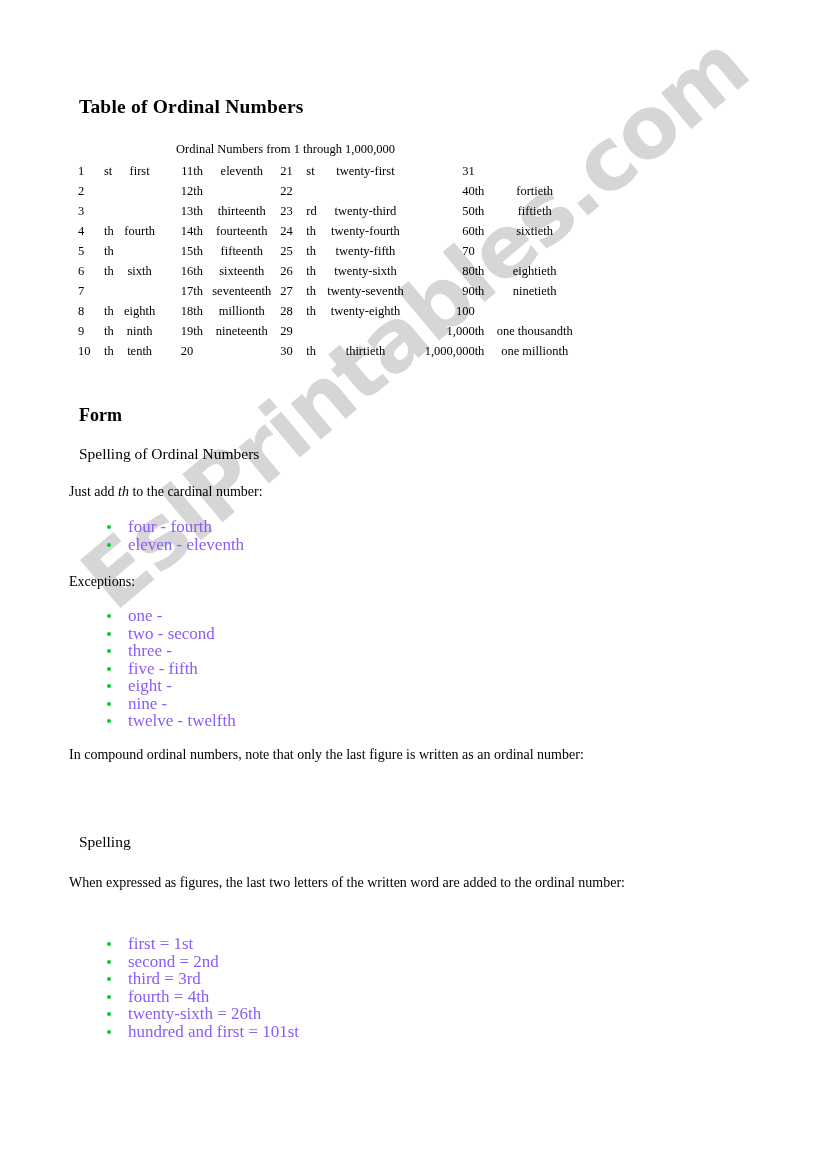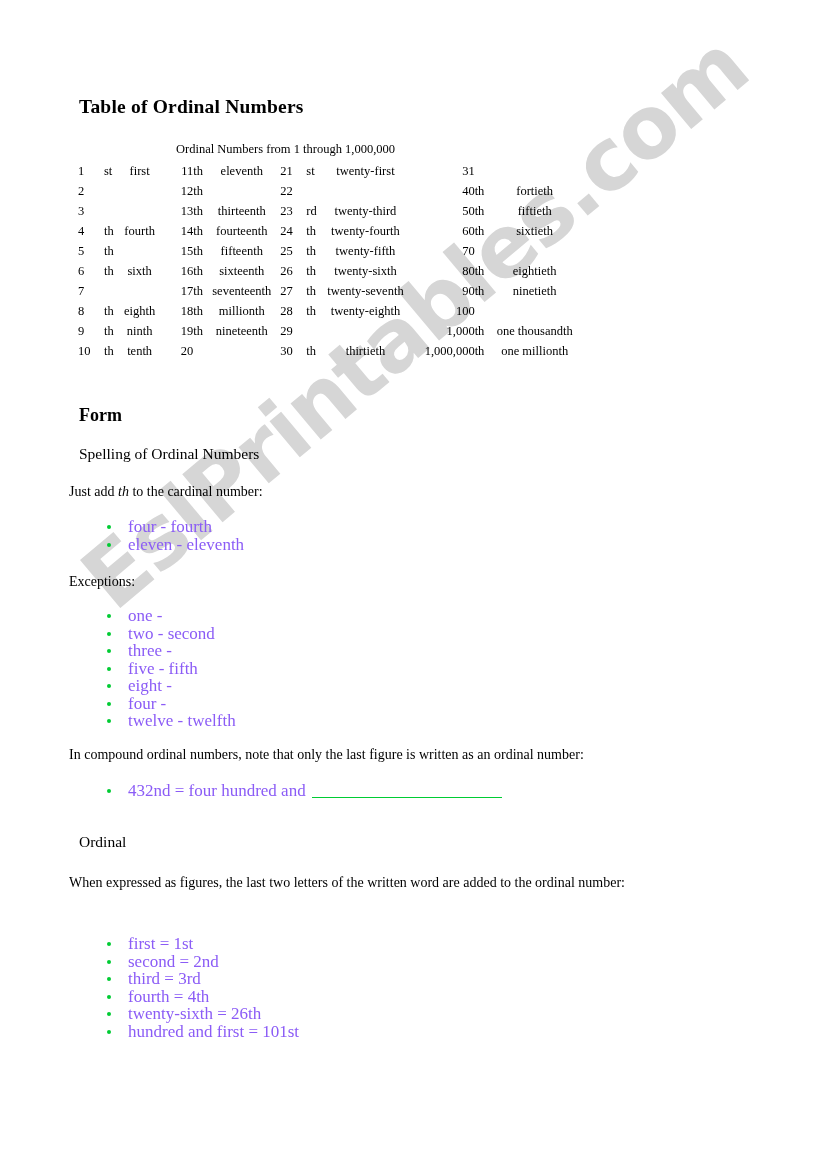--- a/index.html
+++ b/index.html
@@ -334,31 +334,30 @@
     </ul>
 
   <div class="para" style="top:574px;">Exceptions:</div>
 
   <ul class="bullet-list" style="top:607px;" id="exceptions-list">
       <li><span class="bullet-dot"></span><span>one -</span></li>
       <li><span class="bullet-dot"></span><span>two - second</span></li>
       <li><span class="bullet-dot"></span><span>three -</span></li>
       <li><span class="bullet-dot"></span><span>five - fifth</span></li>
       <li><span class="bullet-dot"></span><span>eight -</span></li>
-      <li><span class="bullet-dot"></span><span>four -</span></li>
+      <li><span class="bullet-dot"></span><span>nine -</span></li>
       <li><span class="bullet-dot"></span><span>twelve - twelfth</span></li>
     </ul>
 
   <div class="para" style="top:747px;">In compound ordinal numbers, note that only the last figure is written as an ordinal number:</div>
 
   <ul class="bullet-list" style="top:782px;" id="compound-examples-list">
-      <li><span class="bullet-dot"></span><span>432nd  = four hundred and</span><span class="blank-line bl-short"></span></li>
     </ul>
 
-  <div class="h3-title" style="top:833px;">Ordinal</div>
+  <div class="h3-title" style="top:833px;">Spelling</div>
 
   <div class="para" style="top:875px;">When expressed as figures, the last two letters of the written word are added to the ordinal number:</div>
 
   <ul class="bullet-list" style="top:935px;" id="figures-examples-list">
       <li><span class="bullet-dot"></span><span>first = 1st</span></li>
       <li><span class="bullet-dot"></span><span>second = 2nd</span></li>
       <li><span class="bullet-dot"></span><span>third = 3rd</span></li>
       <li><span class="bullet-dot"></span><span>fourth = 4th</span></li>
       <li><span class="bullet-dot"></span><span>twenty-sixth = 26th</span></li>
       <li><span class="bullet-dot"></span><span>hundred and first = 101st</span></li>

